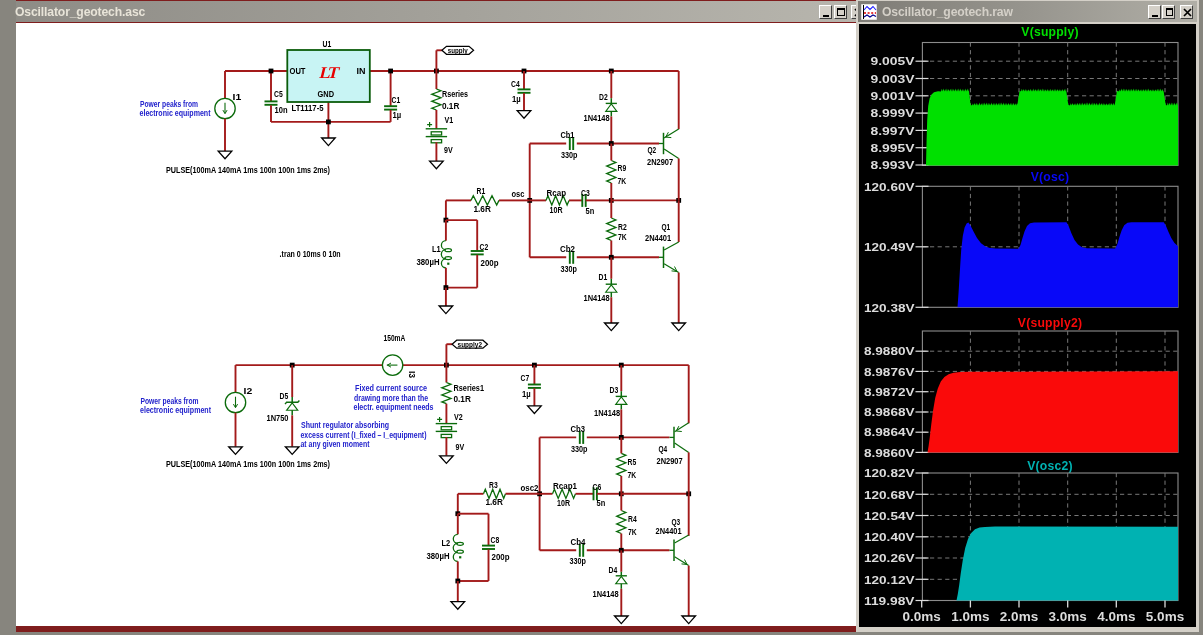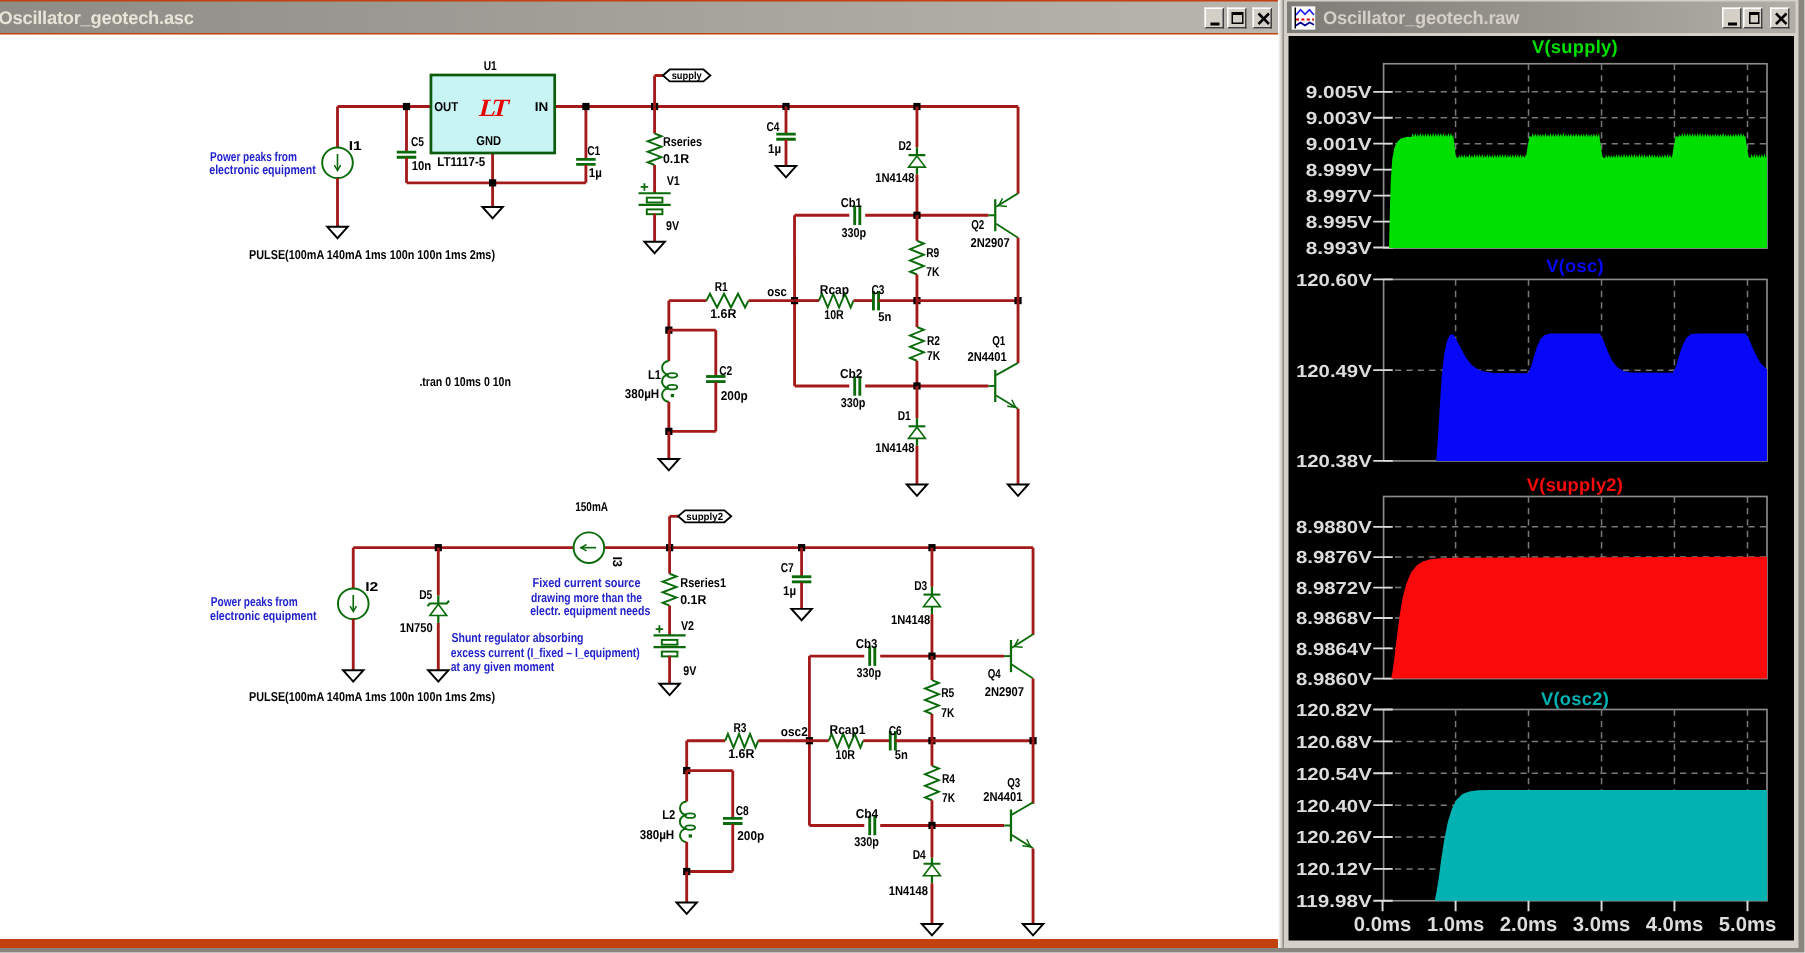--- a/index.html
+++ b/index.html
@@ -1,19 +1,19 @@
 <!DOCTYPE html>
 <html><head><meta charset="utf-8"><style>
 *{margin:0;padding:0;box-sizing:border-box}
 body{width:1203px;height:635px;overflow:hidden;background:#87857e;font-family:"Liberation Sans",sans-serif;position:relative}
 .tbar{position:absolute;top:1px;height:21px;}
 .ttext{position:absolute;top:4.5px;font-size:12.2px;font-weight:bold;letter-spacing:-0.15px;white-space:nowrap}
 </style></head><body>
 
-<div style="position:absolute;left:0;top:0;width:856px;height:632px;background:#c2410c">
+<div style="position:absolute;left:16px;top:0;width:856px;height:632px;background:#7f1d1d">
  <div style="position:absolute;right:0;top:0;width:4px;height:632px;background:linear-gradient(90deg,#fff,#d4d0c8 55%,#808080)"></div>
  <div class="tbar" style="left:0;width:852px;background:linear-gradient(90deg,#8e8c86,#b8b6ae)"></div>
  <div class="ttext" style="left:-1px;color:#e8e4d8">Oscillator_geotech.asc</div>
  <div style="position:absolute;left:0;top:23px;width:852px;height:603px;background:#fff"></div>
  <div style="position:absolute;left:803px;top:4.5px;width:13px;height:14px;background:#d4d0c8;border-top:1px solid #fff;border-left:1px solid #fff;border-right:1.5px solid #404040;border-bottom:1.5px solid #404040">
       <div style="position:absolute;left:2.5px;top:9px;width:6px;height:2.2px;background:#000"></div>
     </div>
     <div style="position:absolute;left:817.5px;top:4.5px;width:13px;height:14px;background:#d4d0c8;border-top:1px solid #fff;border-left:1px solid #fff;border-right:1.5px solid #404040;border-bottom:1.5px solid #404040">
       <div style="position:absolute;left:2.5px;top:2.5px;width:7.5px;height:7.5px;border:1px solid #000;border-top:2px solid #000"></div>
     </div>

